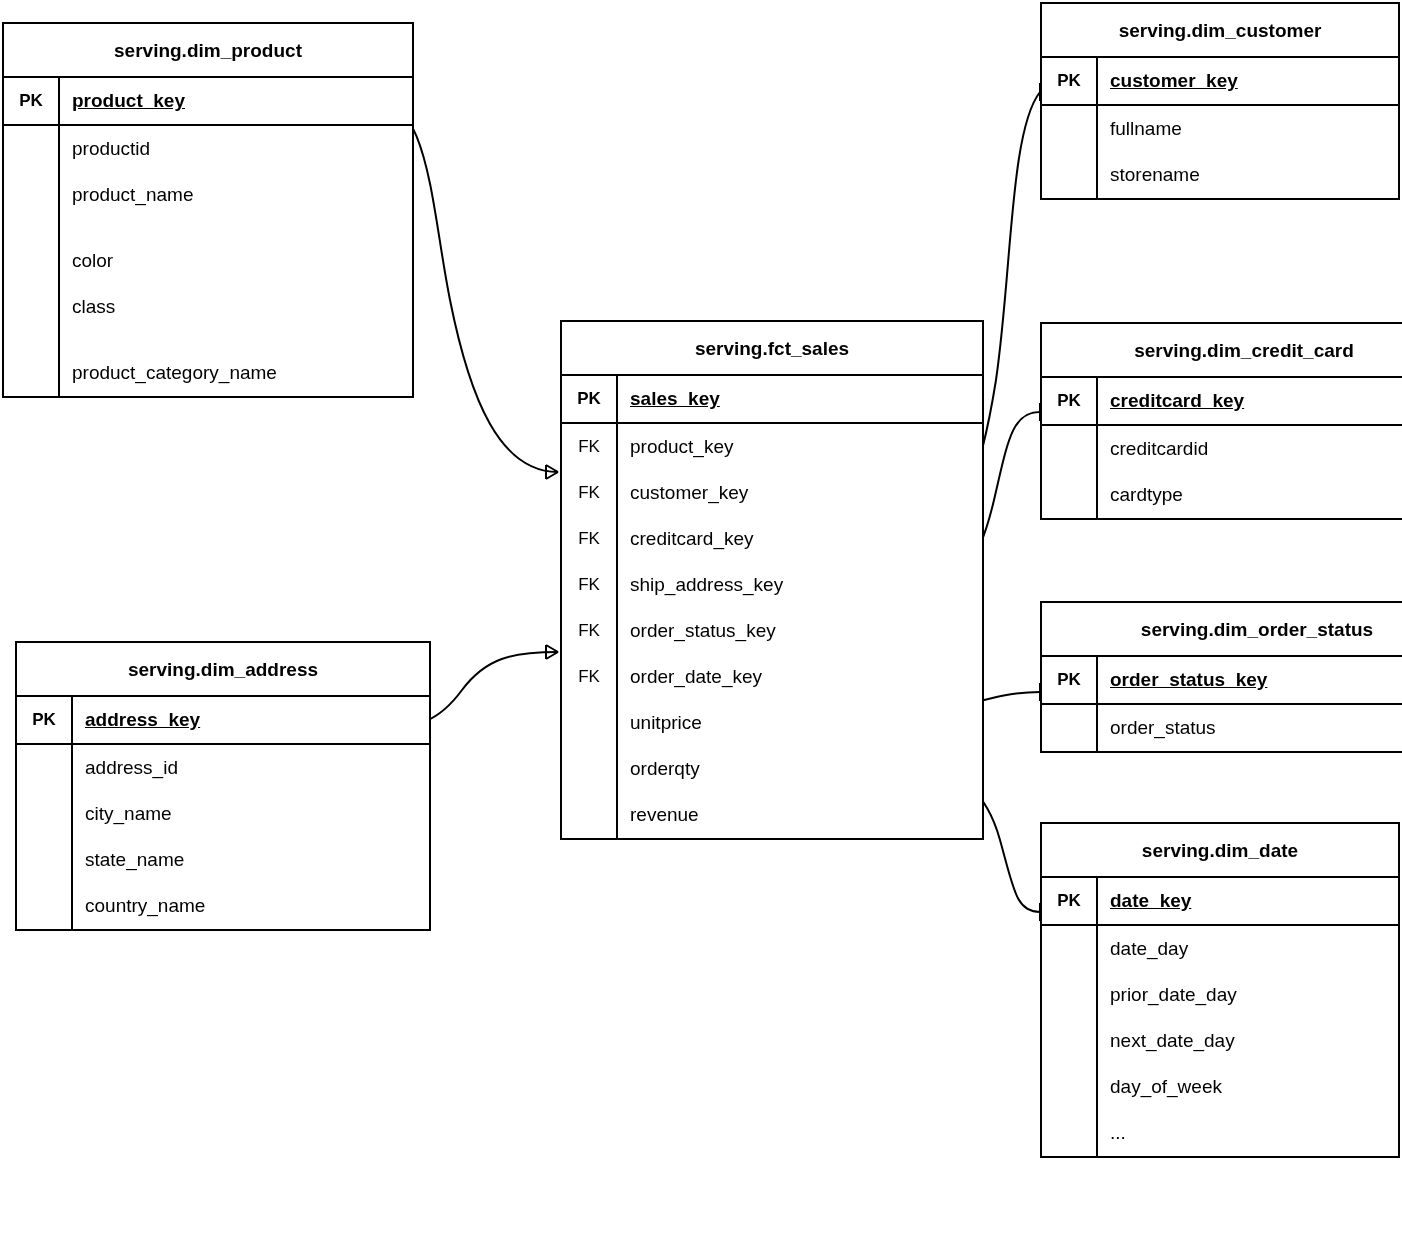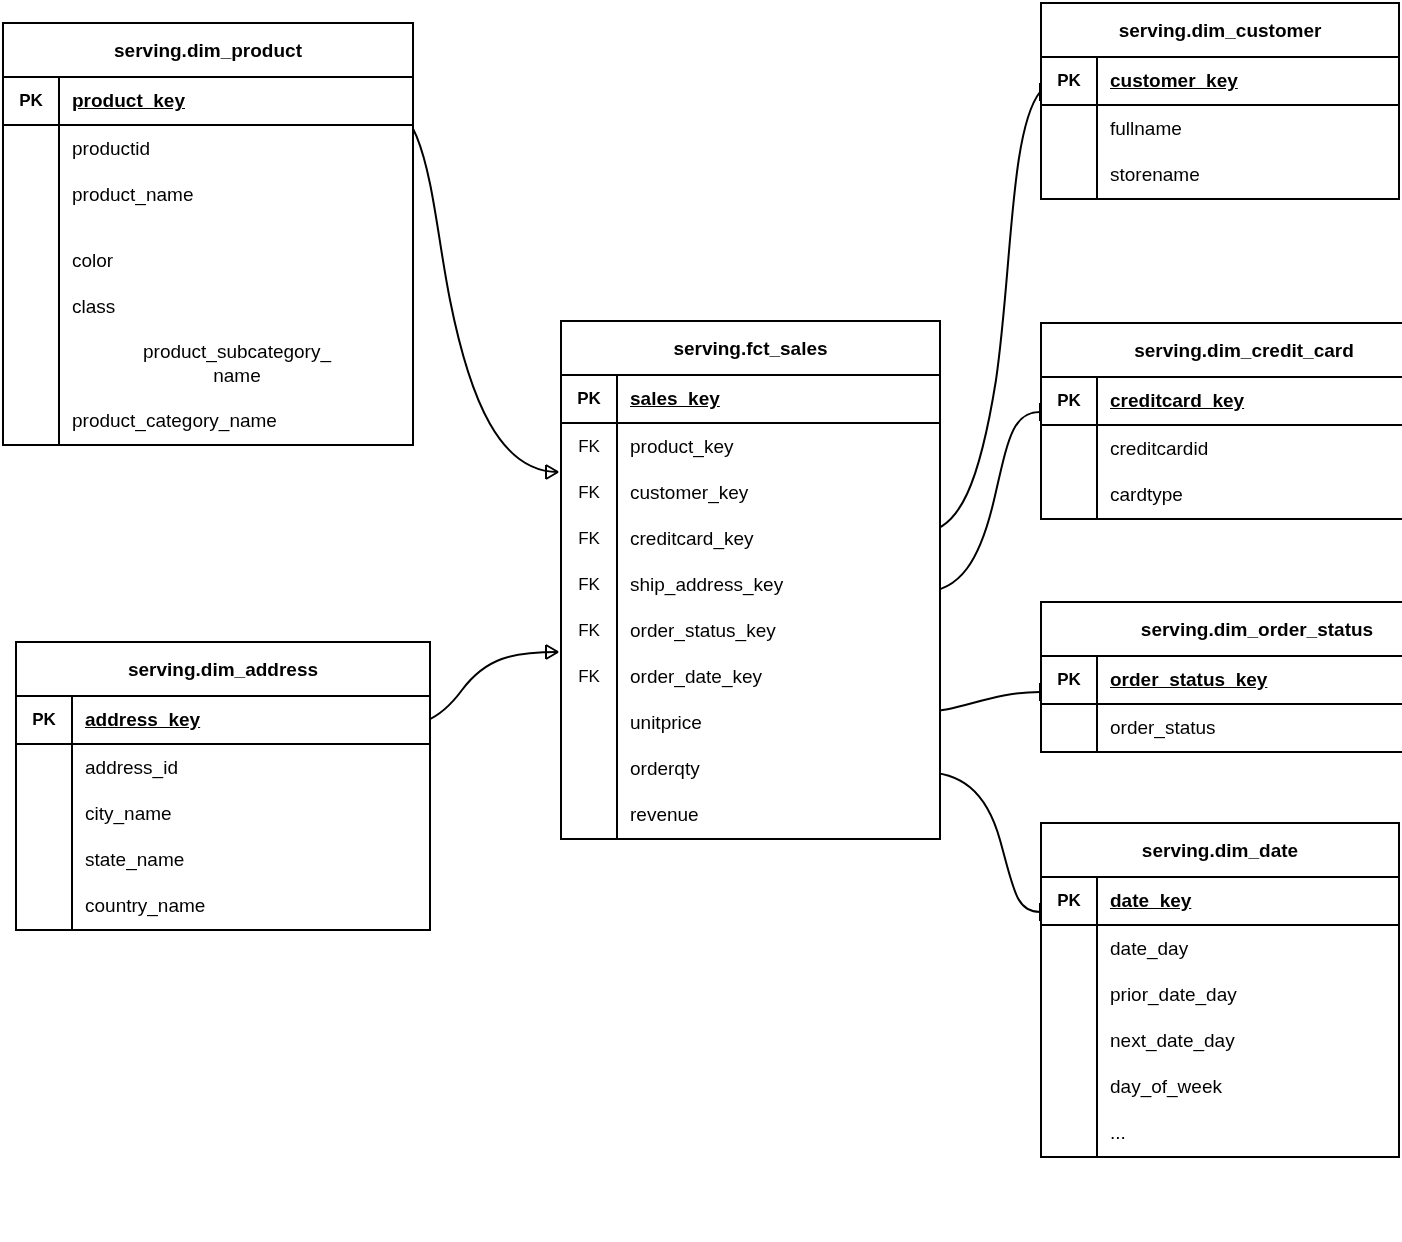--- a/index.html
+++ b/index.html
@@ -143,22 +143,20 @@
       <div class="row">
         <div class="key-cell blank"></div>
         <div class="attr-cell">color</div>
       </div>
       <div class="row">
         <div class="key-cell blank"></div>
         <div class="attr-cell">class</div>
       </div>
       <div class="row">
         <div class="key-cell blank"></div>
-        <div class="attr-cell two-line" style="white-space:pre-line;">product_subcategory_
-name</div>
       </div>
       <div class="row">
         <div class="key-cell blank"></div>
         <div class="attr-cell">product_category_name</div>
       </div>
     </div>
   </div>
 
   <div class="entity" style="left:15px; top:641px; width:416px;">
     <div class="entity-title">serving.dim_address</div>
@@ -179,21 +177,21 @@
         <div class="key-cell blank"></div>
         <div class="attr-cell">state_name</div>
       </div>
       <div class="row">
         <div class="key-cell blank"></div>
         <div class="attr-cell">country_name</div>
       </div>
     </div>
   </div>
 
-  <div class="entity" style="left:560px; top:320px; width:381px;">
+  <div class="entity" style="left:560px; top:320px; width:424px;">
     <div class="entity-title">serving.fct_sales</div>
     <div class="row pk-row">
       <div class="key-cell">PK</div>
       <div class="attr-cell pk-name">sales_key</div>
     </div>
     <div class="fields-block">
       <div class="row">
         <div class="key-cell fk">FK</div>
         <div class="attr-cell">product_key</div>
       </div>

